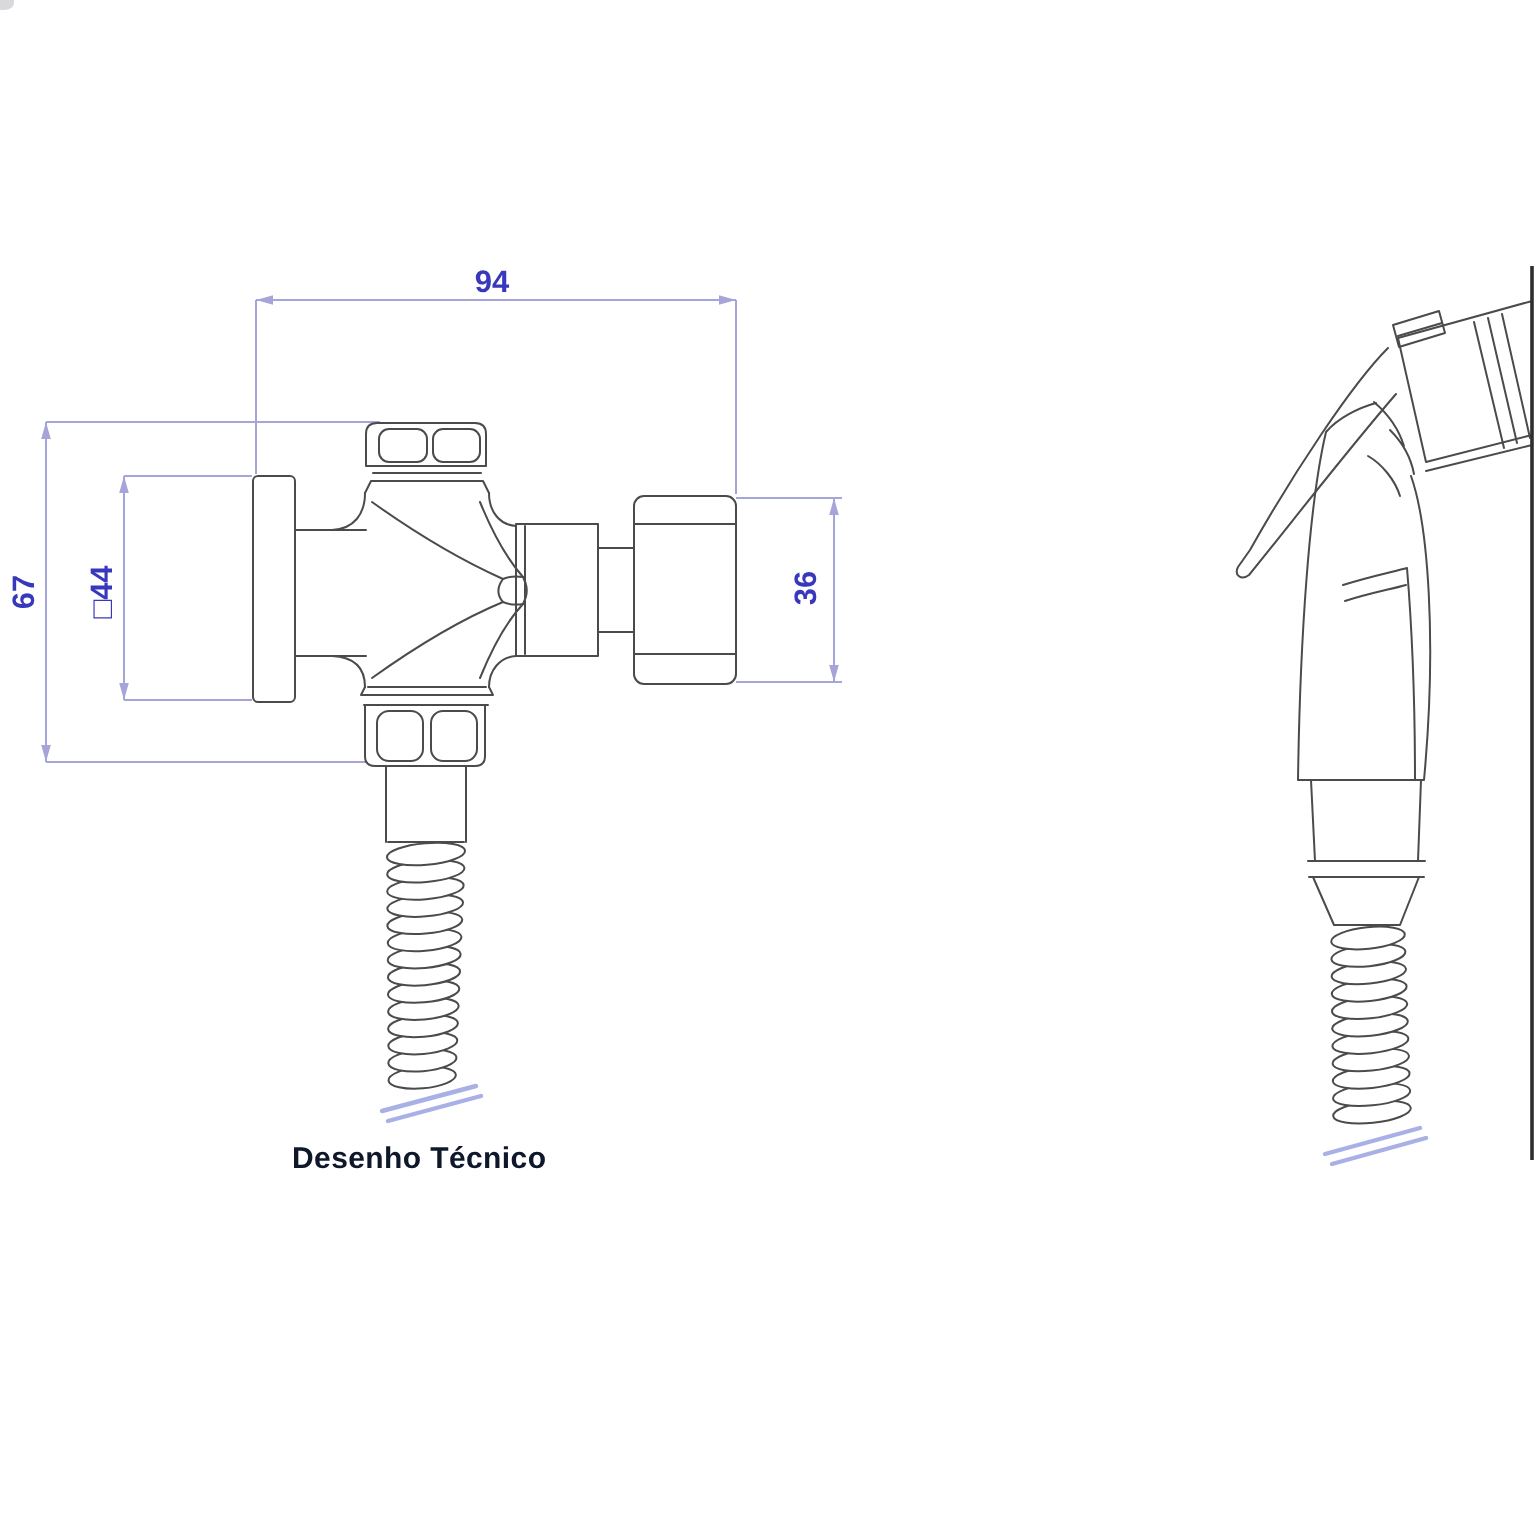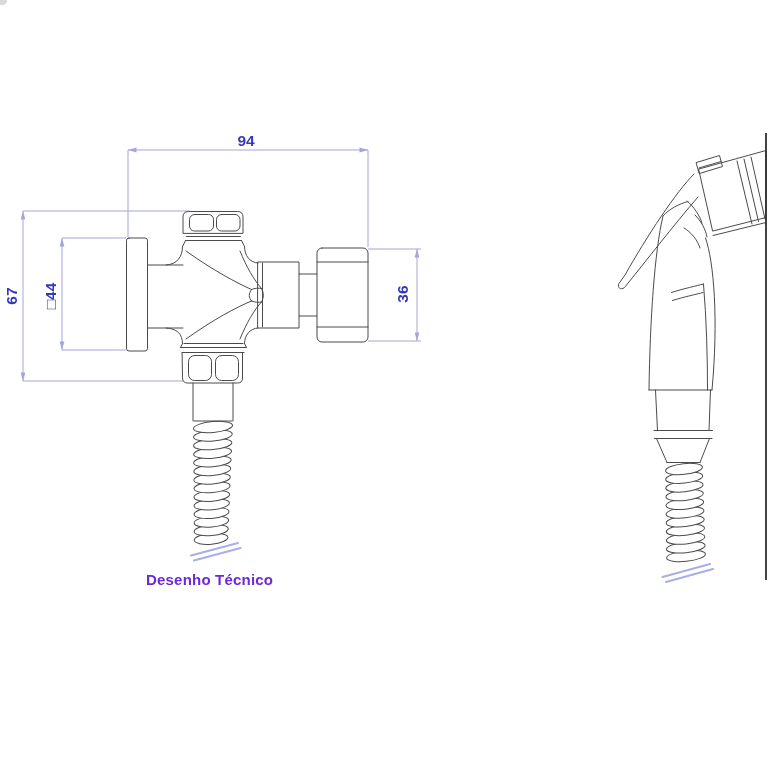--- a/index.html
+++ b/index.html
@@ -1,20 +1,20 @@
 <!DOCTYPE html>
 <html><head>
 <meta charset="utf-8">
 <style>
   html,body{margin:0;padding:0;background:#ffffff;}
   .canvas{position:relative;width:770px;height:730px;background:#ffffff;overflow:hidden;
           font-family:"Liberation Sans",sans-serif;}
   svg{position:absolute;left:0;top:0;font-family:"Liberation Sans",sans-serif;}
   .caption{position:absolute;left:146px;top:571px;font-size:15px;font-weight:bold;
-           color:#6d28d9;letter-spacing:0.2px;}
+           color:#0f172a;letter-spacing:0.2px;}
   .smudge{position:absolute;left:0;top:0;width:7px;height:5px;background:#b9b9bd;
           opacity:.55;border-radius:0 0 70% 0;}
   text{font-family:"Liberation Sans",sans-serif;}
 </style>
 </head>
 <body>
 
 <div class="canvas">
 
   <div class="smudge"></div>

